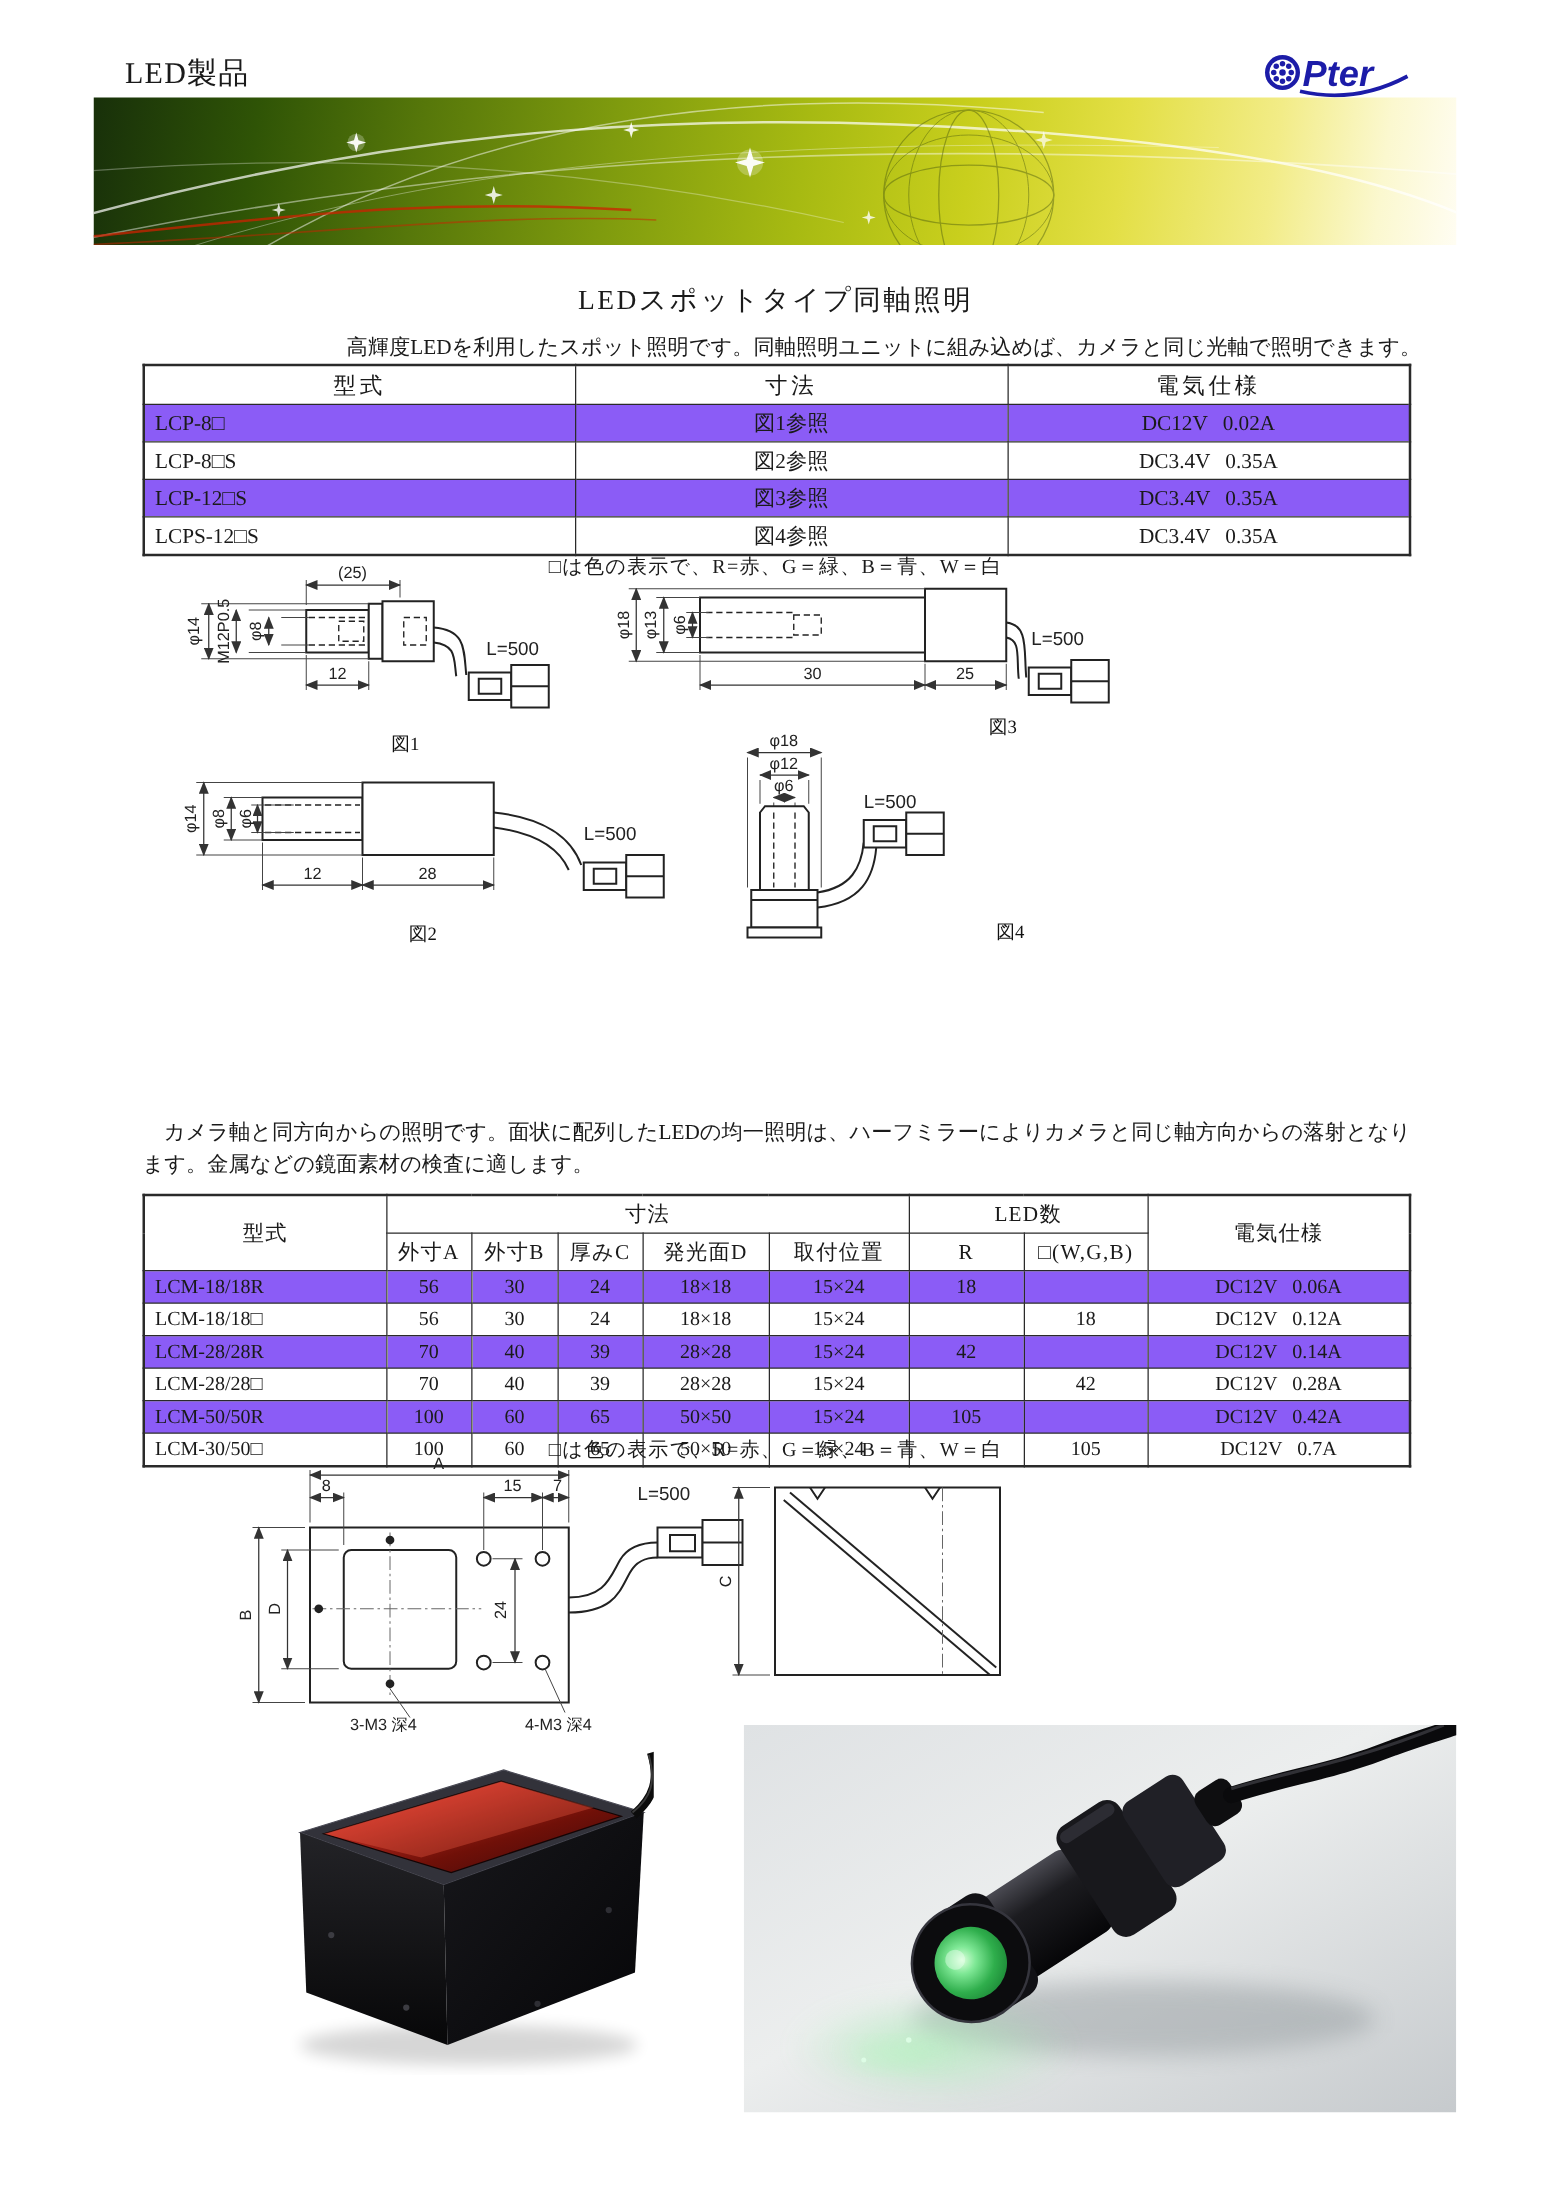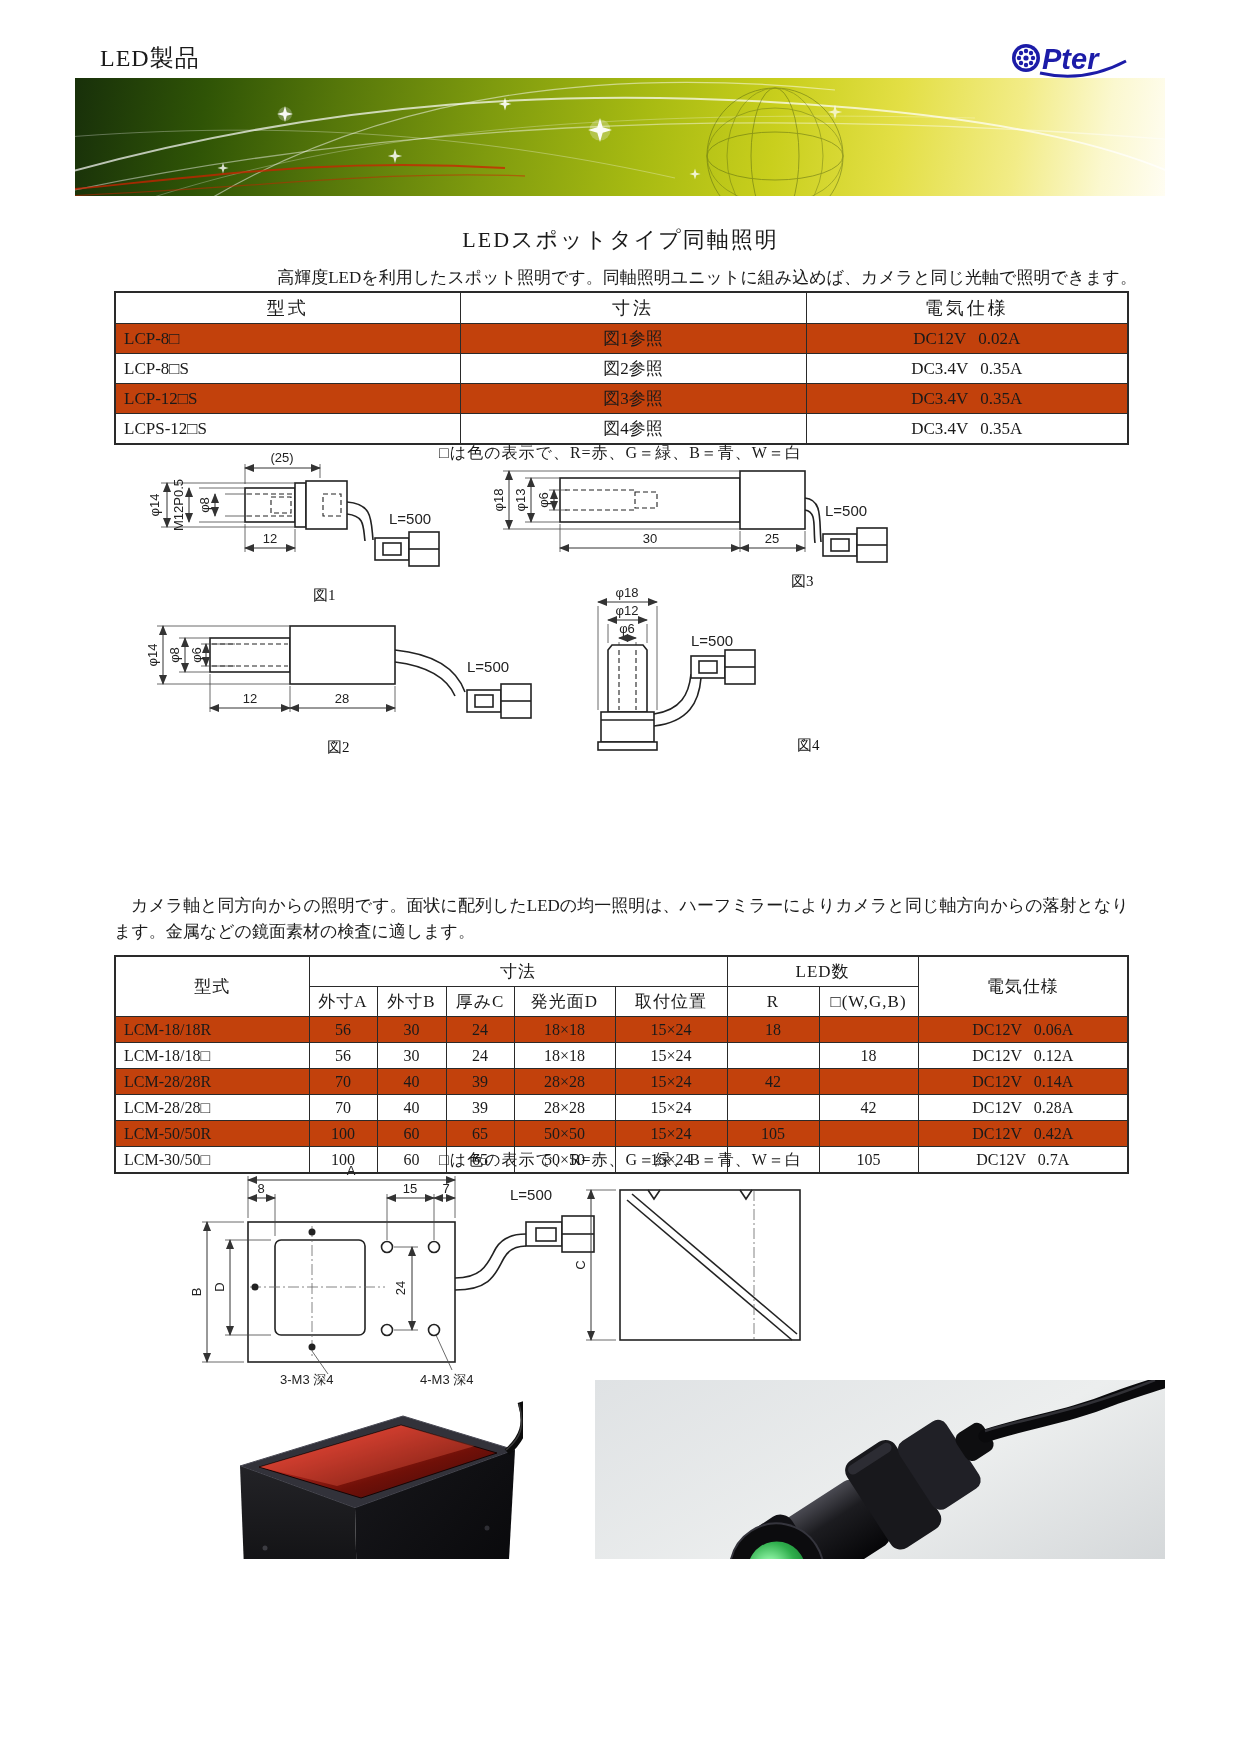--- a/index.html
+++ b/index.html
@@ -1,16 +1,16 @@
 <!DOCTYPE html>
 <html><head>
 <meta charset="utf-8">
 <style>
   html,body{margin:0;padding:0;background:#fff;}
-  .page{position:relative;width:1241px;height:1559px;background:#fff;overflow:hidden;
+  .page{position:relative;width:1241px;height:1755px;background:#fff;overflow:hidden;
         font-family:"Liberation Serif","DejaVu Serif",serif;color:#1a1a1a;text-decoration:underline;}
   .hdr-title{position:absolute;left:100px;top:42px;font-size:24px;letter-spacing:1px;}
   .logo{position:absolute;left:1008px;top:38px;width:125px;height:42px;}
   .banner{position:absolute;left:75px;top:78px;width:1090px;height:118px;
           background:linear-gradient(98deg,#18300a 0%,#2f5406 12%,#56770a 24%,#7f9b0e 38%,
                      #a7ba12 52%,#c9cf1d 64%,#e3df45 75%,#f2ec87 86%,#fbf8cf 94%,#fffdf2 100%);}
   .banner svg{position:absolute;left:0;top:0;}
   .sec-title{position:absolute;left:0;width:1241px;text-align:center;font-size:22px;letter-spacing:2px;}
   .t1-title{top:225px;} .t2-title{top:863px;}
   .desc{position:absolute;font-size:17px;line-height:1.55;}
@@ -18,21 +18,21 @@
   .desc2{left:114px;top:893px;width:1015px;}
   table{border-collapse:collapse;table-layout:fixed;position:absolute;background:#fff;}
   .t1{left:114px;top:291px;width:1013px;font-size:17px;border:2px solid #2a2a2a;}
   .t2{left:114px;top:955px;width:1013px;font-size:16px;border:2px solid #2a2a2a;}
   th,td{border:1px solid #2a2a2a;font-weight:normal;text-align:center;overflow:hidden;white-space:nowrap;}
   .t1 th{height:28px;font-size:18px;letter-spacing:3px;}
   .t1 td{height:27px;}
   .t2 th{height:27px;font-size:17px;letter-spacing:1px;}
   .t2 td{height:23px;}
   td.model{text-align:left;padding-left:8px;}
-  tr.hl td{background:#c2410c;}
+  tr.hl td{background:#8b5cf6;}
   td.power{word-spacing:8px;}
   .note{position:absolute;left:114px;width:1013px;text-align:center;font-size:16px;letter-spacing:1px;}
   .note1{top:443px;} .note2{top:1150px;}
   .figs{position:absolute;left:75px;top:450px;}
   .draw2{position:absolute;left:140px;top:1150px;}
   .photoA{position:absolute;left:225px;top:1398px;}
   .photoB{position:absolute;left:595px;top:1380px;}
   
   .part{stroke:#222;stroke-width:1.6;fill:#fff;}
   .partn{stroke:#222;stroke-width:1.6;fill:none;}

